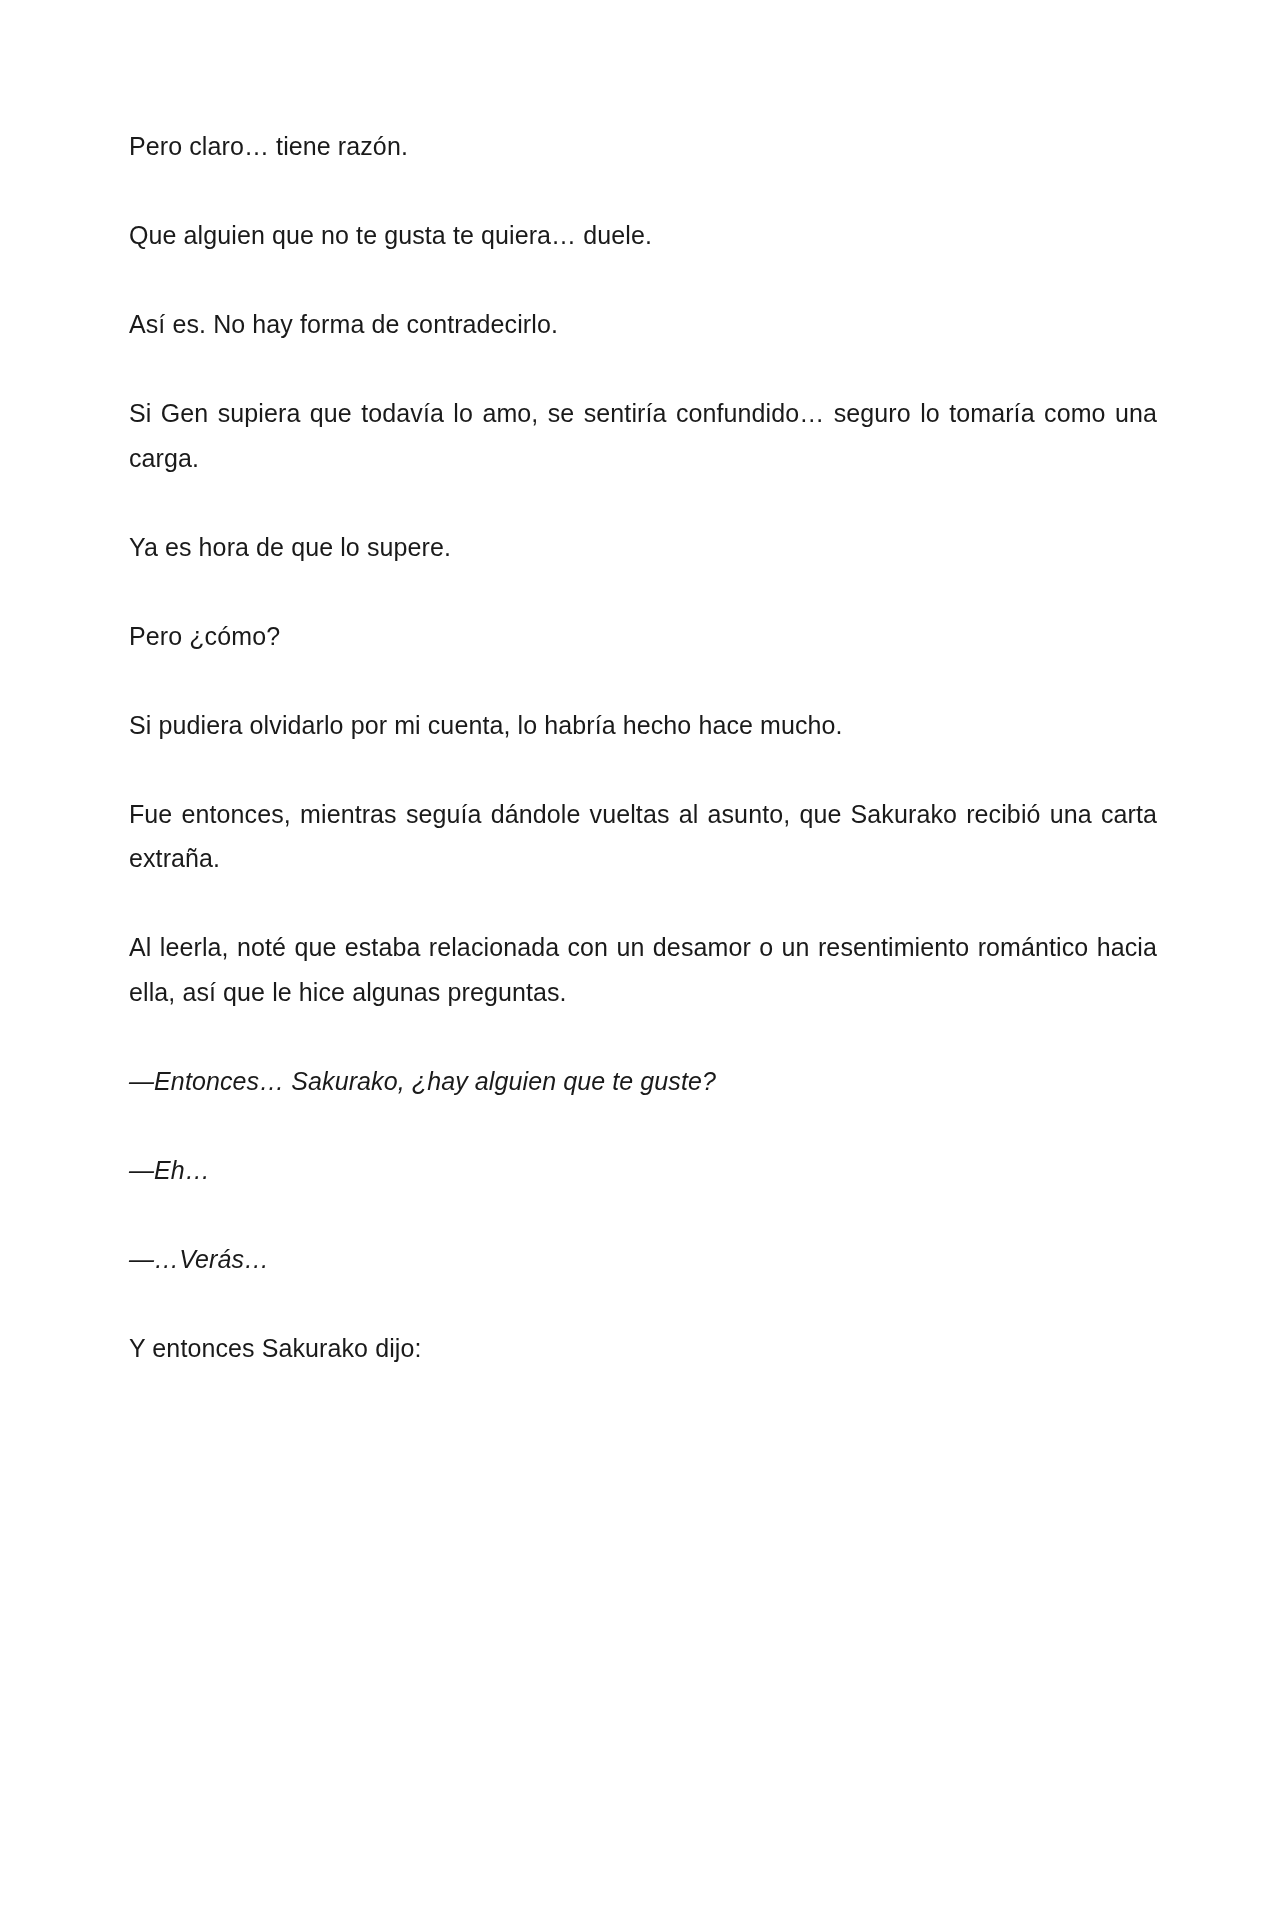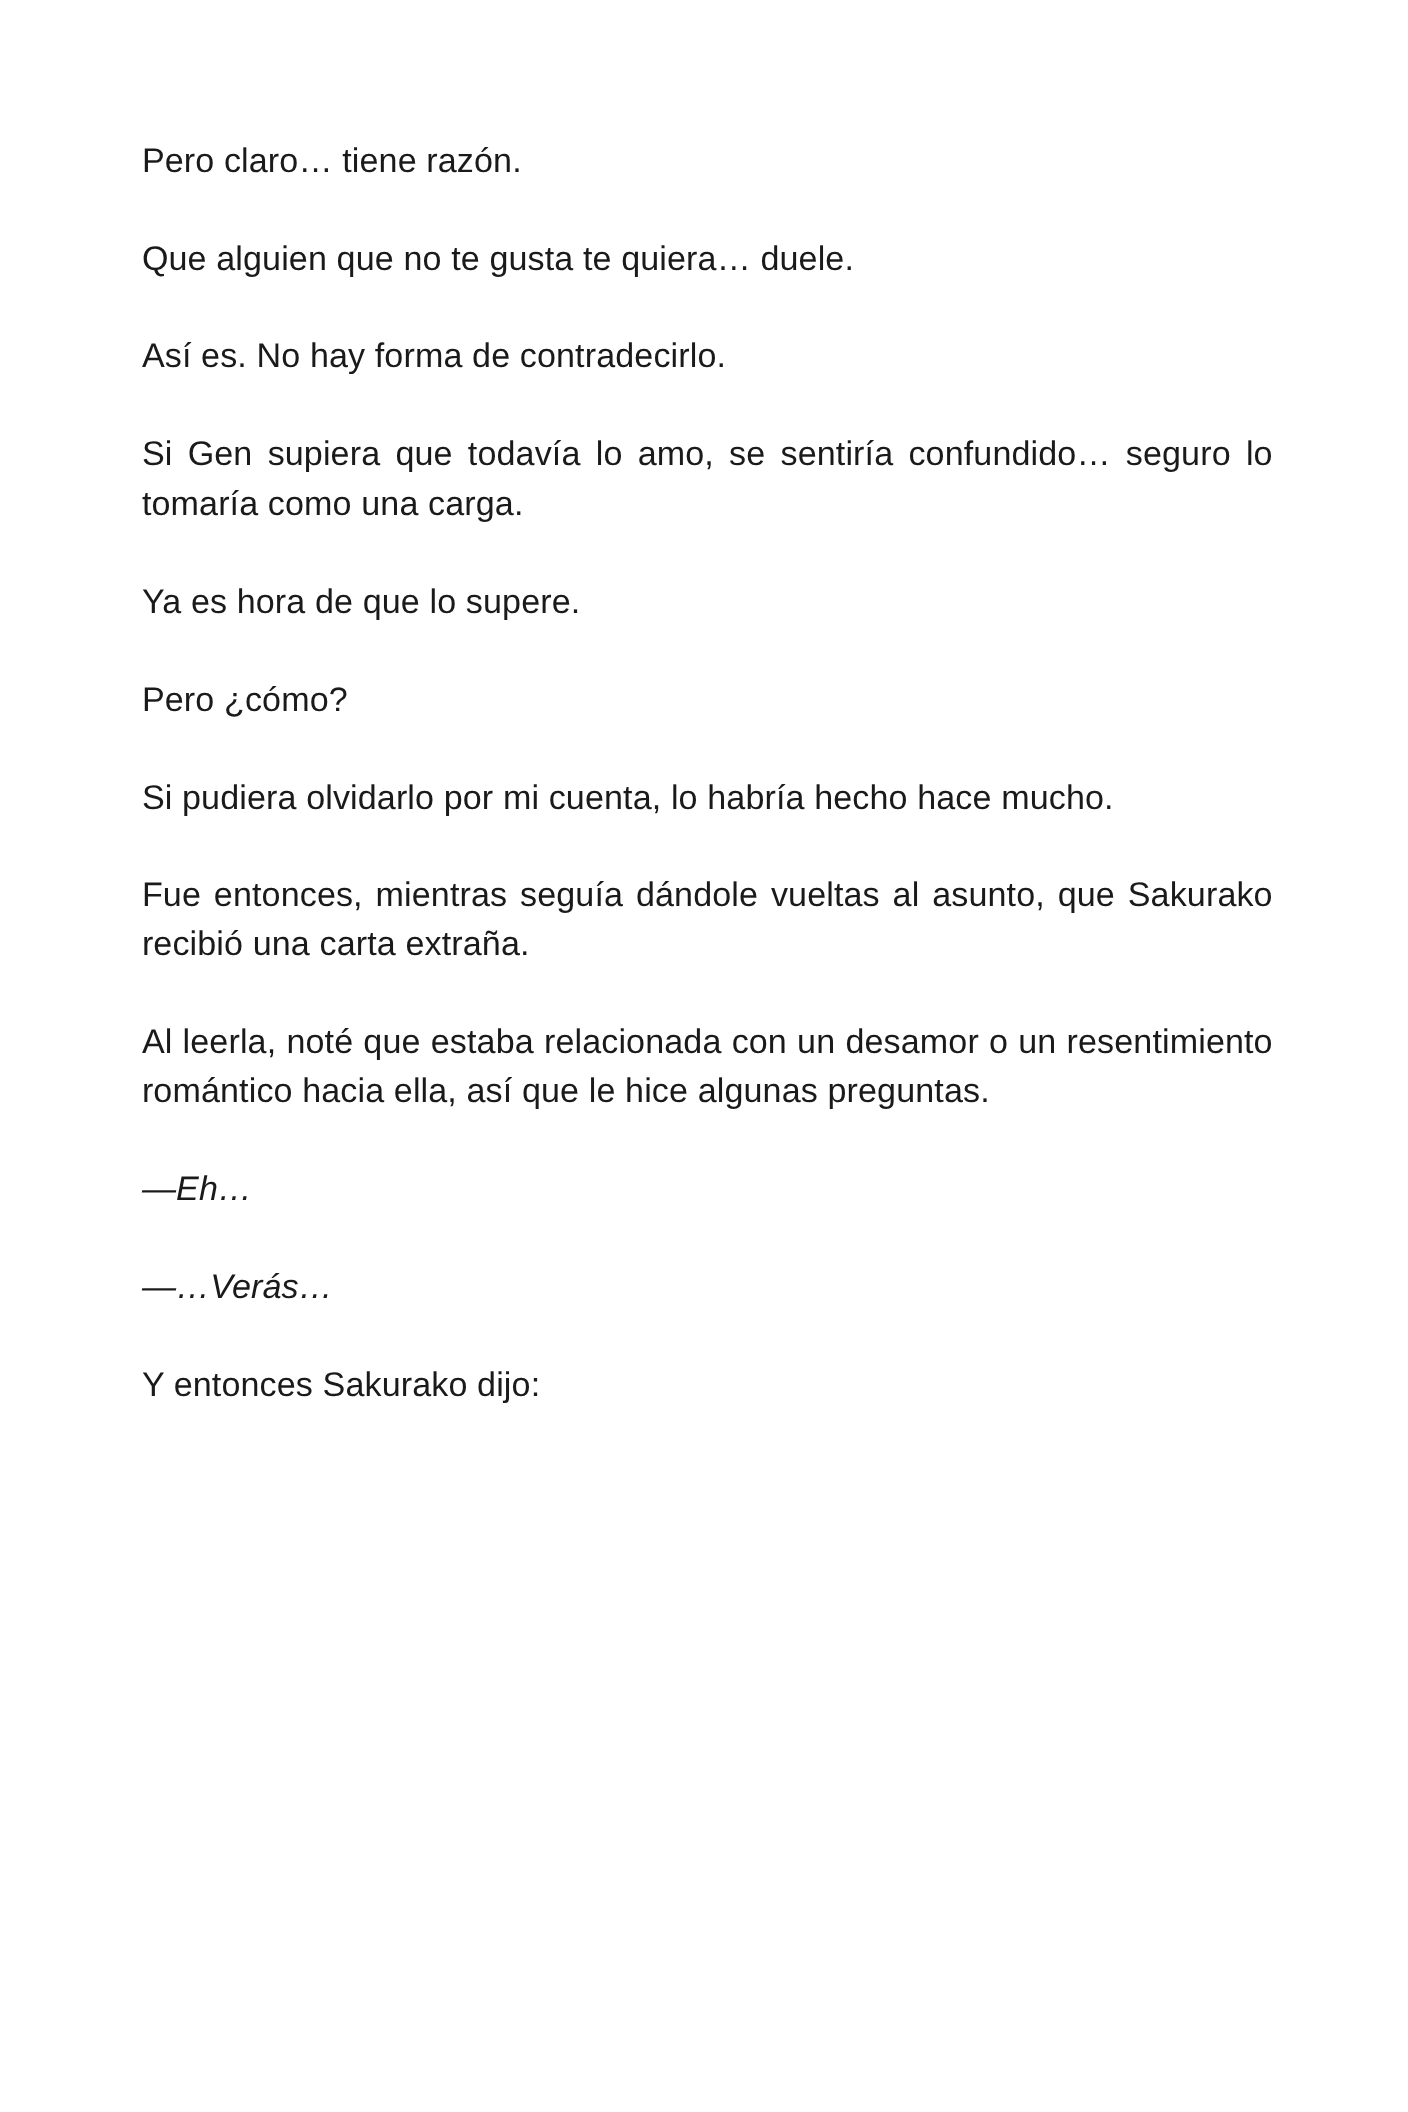--- a/index.html
+++ b/index.html
@@ -3,21 +3,21 @@
 <meta charset="utf-8">
 <style>
   html, body { margin: 0; padding: 0; background: #ffffff; }
   body { width: 1280px; height: 1920px; overflow: hidden; position: relative; }
   .page {
     position: absolute;
     left: 129px;
     top: 124px;
     width: 1028px;
     font-family: "Liberation Sans", sans-serif;
-    font-size: 31px;
+    font-size: 25px;
     line-height: 44.5px;
     color: #1a1a1a;
   }
   .page p {
     margin: 0 0 44.5px 0;
     text-align: justify;
     letter-spacing: 0.1px;
   }
   .page p.dialogue { font-style: italic; }
 </style>
@@ -27,16 +27,17 @@
 <div class="page">
   <p>Pero claro… tiene razón.</p>
   <p>Que alguien que no te gusta te quiera… duele.</p>
   <p>Así es. No hay forma de contradecirlo.</p>
   <p>Si Gen supiera que todavía lo amo, se sentiría confundido… seguro lo tomaría como una carga.</p>
   <p>Ya es hora de que lo supere.</p>
   <p>Pero ¿cómo?</p>
   <p>Si pudiera olvidarlo por mi cuenta, lo habría hecho hace mucho.</p>
   <p>Fue entonces, mientras seguía dándole vueltas al asunto, que Sakurako recibió una carta extraña.</p>
   <p>Al leerla, noté que estaba relacionada con un desamor o un resentimiento romántico hacia ella, así que le hice algunas preguntas.</p>
+  <p class="dialogue">—Entonces… Sakurako, ¿hay alguien que te guste?</p>
   <p class="dialogue">—Eh…</p>
   <p class="dialogue">—…Verás…</p>
   <p>Y entonces Sakurako dijo:</p>
 </div>
 
 </body></html>

